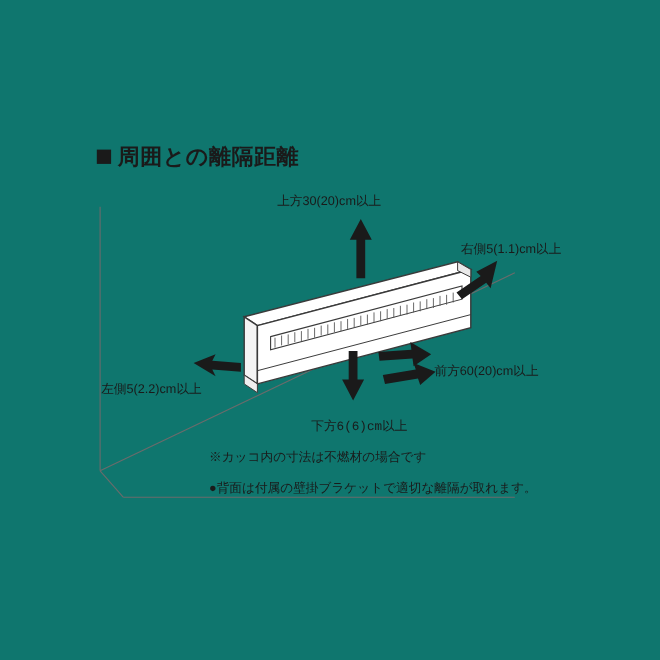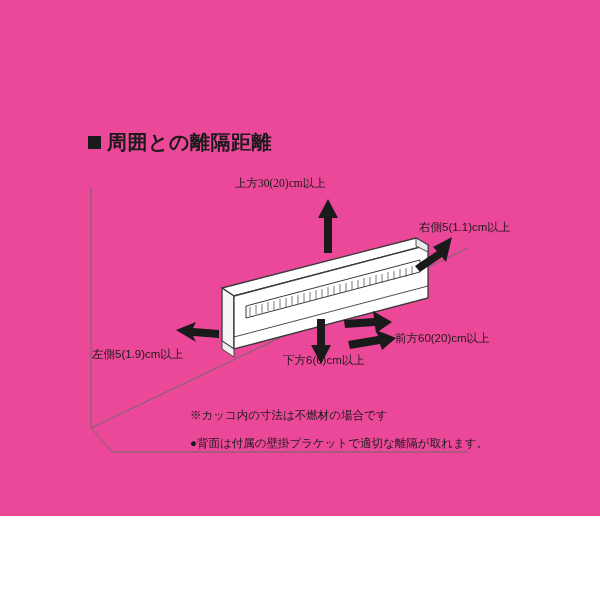--- a/index.html
+++ b/index.html
@@ -3,22 +3,22 @@
 <meta charset="utf-8">
 <style>
   html, body {
     margin: 0;
     padding: 0;
     background: #ffffff;
   }
   #page {
     position: relative;
     width: 600px;
-    height: 516px;
-    background: #ec4899;
+    height: 600px;
+    background: #0f766e;
     font-family: "Liberation Sans", sans-serif;
     overflow: hidden;
   }
   
   #title-row {
     position: absolute;
     left: 88px;
     top: 129px;
     display: flex;
     align-items: center;
@@ -45,24 +45,24 @@
     height: 600px;
   }
   
   .label {
     position: absolute;
     font-size: 11.5px;
     color: #1a1a1a;
     white-space: nowrap;
     line-height: 1.25;
   }
-  #label-top    { left: 235px; top: 176px; font-family: Liberation Serif, serif; }
+  #label-top    { left: 252px; top: 176px; }
   #label-right  { left: 419px; top: 220px; }
   #label-front  { left: 395px; top: 331px; }
-  #label-bottom { left: 283px; top: 353px; }
+  #label-bottom { left: 283px; top: 382px; font-family: Liberation Mono, monospace; }
   #label-left   { left: 92px;  top: 347px; }
   .note {
     position: absolute;
     font-size: 11.5px;
     color: #1a1a1a;
     white-space: nowrap;
   }
   #note-1 { left: 190px; top: 408px; }
   #note-2 { left: 190px; top: 436px; }
 </style>
@@ -158,18 +158,18 @@
 
     <g fill="#1a1a1a">
       <polygon points="176,330 196,322 193,328 219,330 219,338 193,336 196,342"></polygon>
     </g>
   </svg>
 
   <div class="label" id="label-top">上方30(20)cm以上</div>
   <div class="label" id="label-right">右側5(1.1)cm以上</div>
   <div class="label" id="label-front">前方60(20)cm以上</div>
   <div class="label" id="label-bottom">下方6(6)cm以上</div>
-  <div class="label" id="label-left">左側5(1.9)cm以上</div>
+  <div class="label" id="label-left">左側5(2.2)cm以上</div>
 
   <div class="note" id="note-1">※カッコ内の寸法は不燃材の場合です</div>
   <div class="note" id="note-2">●背面は付属の壁掛ブラケットで適切な離隔が取れます。</div>
 
 </div>
 
 </body></html>

